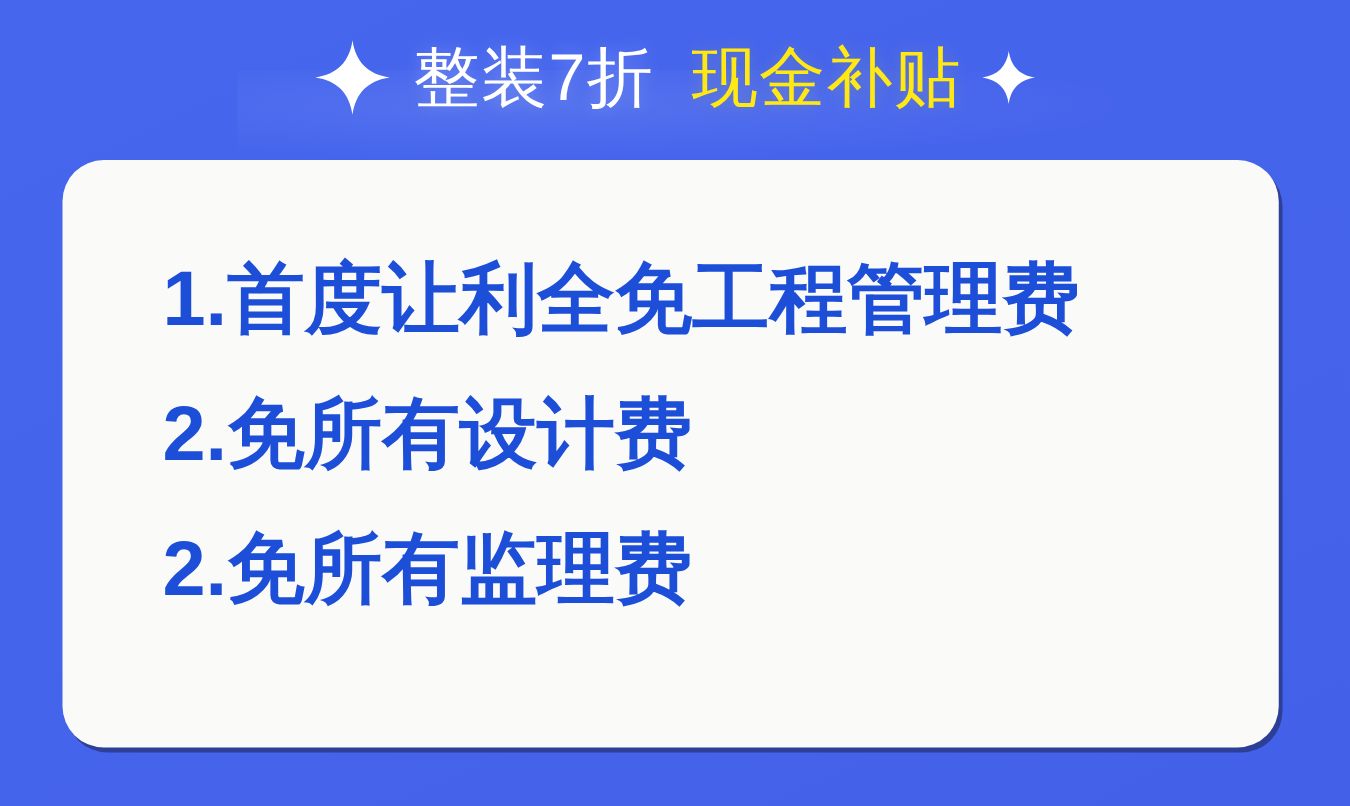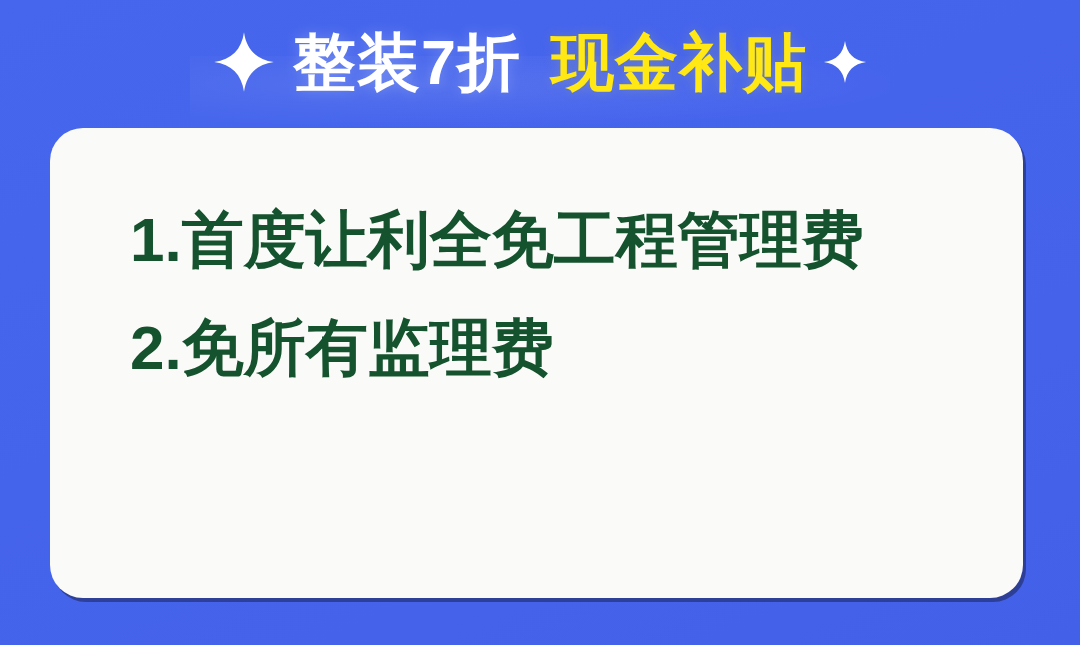--- a/index.html
+++ b/index.html
@@ -50,22 +50,22 @@
 
   .sparkle {
     display: block;
     flex: 0 0 auto;
   }
   .sparkle.left  { width: 62px; height: 62px; margin-right: 4px; }
   .sparkle.right { width: 44px; height: 44px; margin-left: 2px; }
 
   .title-main,
   .title-accent {
-    font-size: 63px;
-    font-weight: 700;
+    font-size: 53px;
+    font-weight: 400;
     line-height: 1;
     letter-spacing: 1px;
     white-space: nowrap;
   }
   .title-main {
     color: #FFFFFF;
     text-shadow: 0 0 14px rgba(255,255,255,0.22);
   }
   .title-accent {
     color: #FFE814;
@@ -91,21 +91,21 @@
     position: absolute;
     left: 80px;
     top: 58px;
     right: 40px;
     margin: 0;
     padding: 0;
     list-style: none;
   }
 
   .benefit-item {
-    color: #14532d;
+    color: #1d4ed8;
     font-size: 62px;
     font-weight: 700;
     line-height: 108px;
     letter-spacing: 0px;
     white-space: nowrap;
   }
 </style>
 </head>
 <body>
 
@@ -125,17 +125,18 @@
 
     <svg class="sparkle right" viewBox="0 0 100 100" aria-hidden="true">
       <path d="M50 2 C54 30 70 46 98 50 C70 54 54 70 50 98 C46 70 30 54 2 50 C30 46 46 30 50 2 Z" fill="#FFFFFF"></path>
     </svg>
 
   </div>
 
   <div class="card">
     <ul class="benefit-list">
       <li class="benefit-item">1.首度让利全免工程管理费</li>
+      <li class="benefit-item">2.免所有设计费</li>
       <li class="benefit-item">2.免所有监理费</li>
     </ul>
   </div>
 
 </div>
 
 </body></html>

